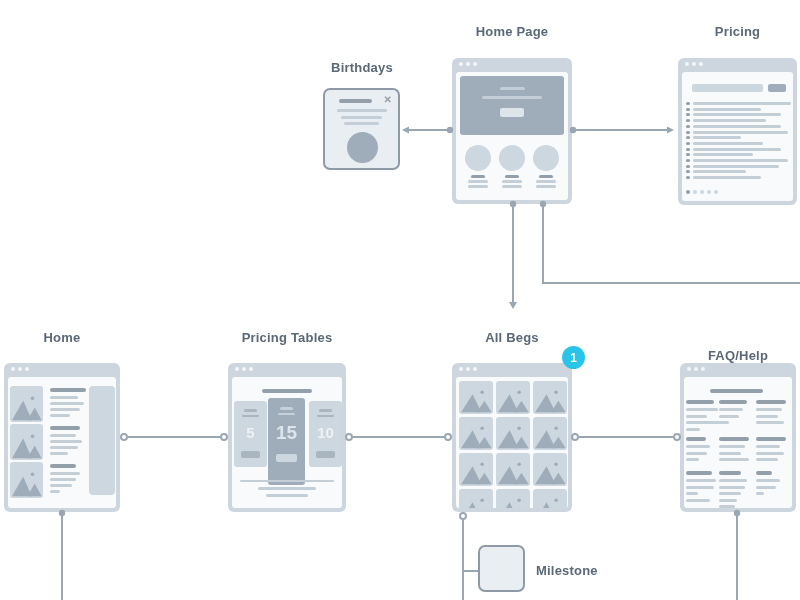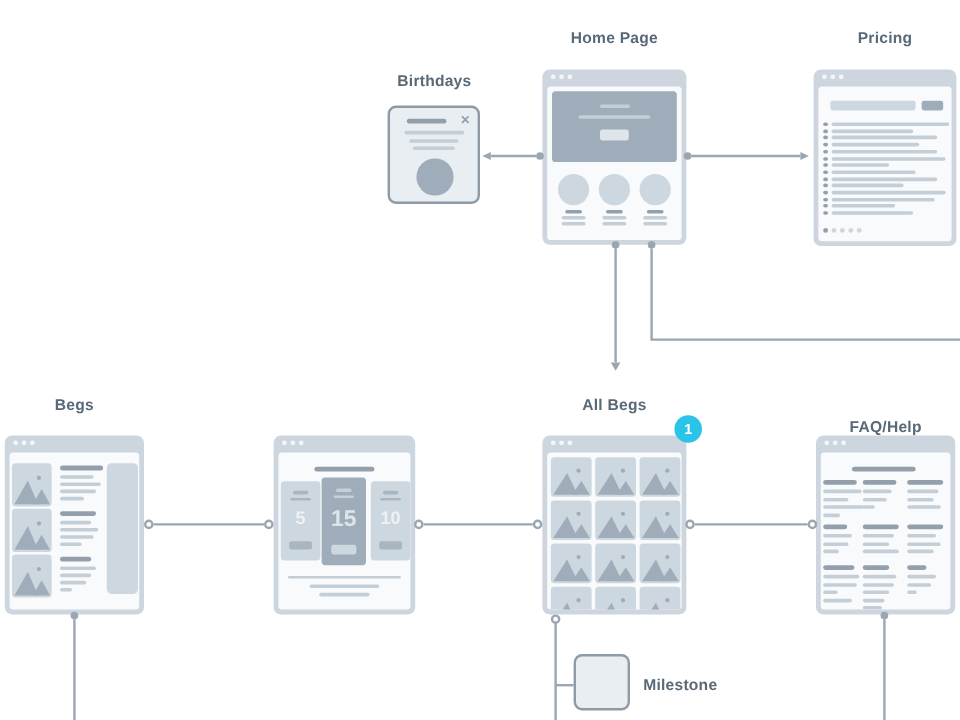--- a/index.html
+++ b/index.html
@@ -82,21 +82,22 @@
     </g>
     <g>
       <circle class="dot" cx="737" cy="513" r="3.2"></circle>
       <line x1="737" y1="516" x2="737" y2="600"></line>
     </g>
   </svg>
 
   <div class="title" style="left:452px;top:24px;width:120px">Home Page</div>
   <div class="title" style="left:678px;top:24px;width:119px">Pricing</div>
   <div class="title" style="left:323px;top:60px;width:78px">Birthdays</div>
-  <div class="title" style="left:4px;top:330px;width:116px">Begs</div>
+  <div class="title" style="left:4px;top:330px;width:116px">Home</div>
+  <div class="title" style="left:218px;top:330px;width:138px">Pricing Tables</div>
   <div class="title" style="left:452px;top:330px;width:120px">All Begs</div>
   <div class="title" style="left:680px;top:348px;width:116px">FAQ/Help</div>
   <div class="title" style="left:536px;top:563px;width:80px;text-align:left">Milestone</div>
 
   <div class="card" style="left:323px;top:88px;width:77px;height:82px">
     <div class="bar dark" style="left:14px;top:9px;width:33px;height:4px"></div>
     <span class="close">✕</span>
     <div class="bar" style="left:12px;top:19px;width:50px;height:3px"></div>
     <div class="bar" style="left:16px;top:26px;width:41px;height:3px"></div>
     <div class="bar" style="left:19px;top:32px;width:35px;height:3px"></div>
@@ -223,21 +224,21 @@
         <i></i>
       </div>
     <div class="wbody">
       <div class="bar dark" style="left:30px;top:12px;width:50px;height:4px"></div>
       <div class="pcard" style="left:2px;top:24px;width:33px;height:66px;background:var(--fill-light)">
         <div class="bar" style="left:10px;top:8px;width:13px;height:3px;background:#a9b5bf"></div>
         <div class="bar" style="left:8px;top:14px;width:17px;height:2px;background:#a9b5bf"></div>
         <div class="pnum" style="top:23px;font-size:15px;color:#eef2f5">5</div>
         <div class="bar" style="left:7px;top:50px;width:19px;height:7px;background:#a9b5bf"></div>
       </div>
-      <div class="pcard" style="left:36px;top:21px;width:37px;height:73px;background:var(--fill-dark)">
+      <div class="pcard" style="left:36px;top:21px;width:37px;height:87px;background:var(--fill-dark)">
         <div class="bar" style="left:12px;top:9px;width:13px;height:3px;background:#c6d0da"></div>
         <div class="bar" style="left:10px;top:15px;width:17px;height:2px;background:#c6d0da"></div>
         <div class="pnum" style="top:24px;font-size:19px;color:#dde5ec">15</div>
         <div class="bar" style="left:8px;top:56px;width:21px;height:8px;background:var(--fill-light)"></div>
       </div>
       <div class="pcard" style="left:77px;top:24px;width:33px;height:66px;background:var(--fill-light)">
         <div class="bar" style="left:10px;top:8px;width:13px;height:3px;background:#a9b5bf"></div>
         <div class="bar" style="left:8px;top:14px;width:17px;height:2px;background:#a9b5bf"></div>
         <div class="pnum" style="top:23px;font-size:15px;color:#eef2f5">10</div>
         <div class="bar" style="left:7px;top:50px;width:19px;height:7px;background:#a9b5bf"></div>

